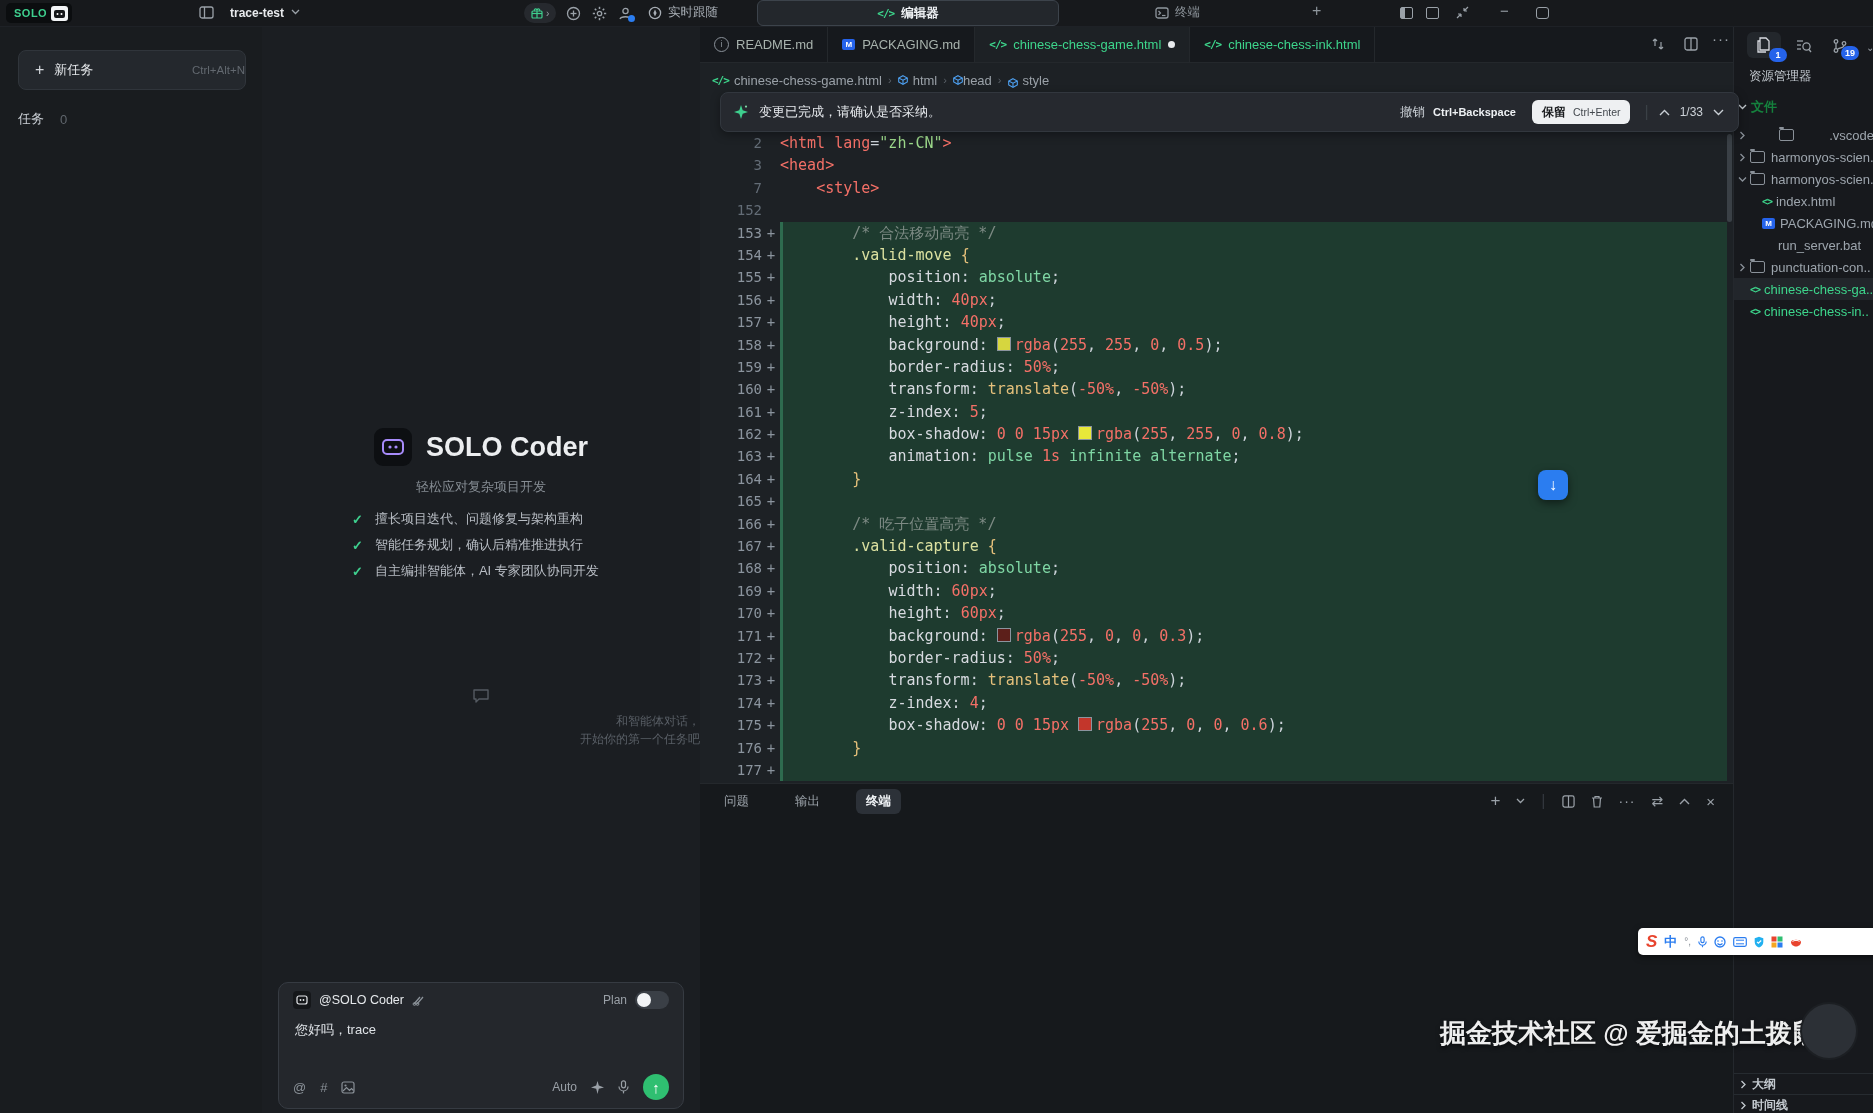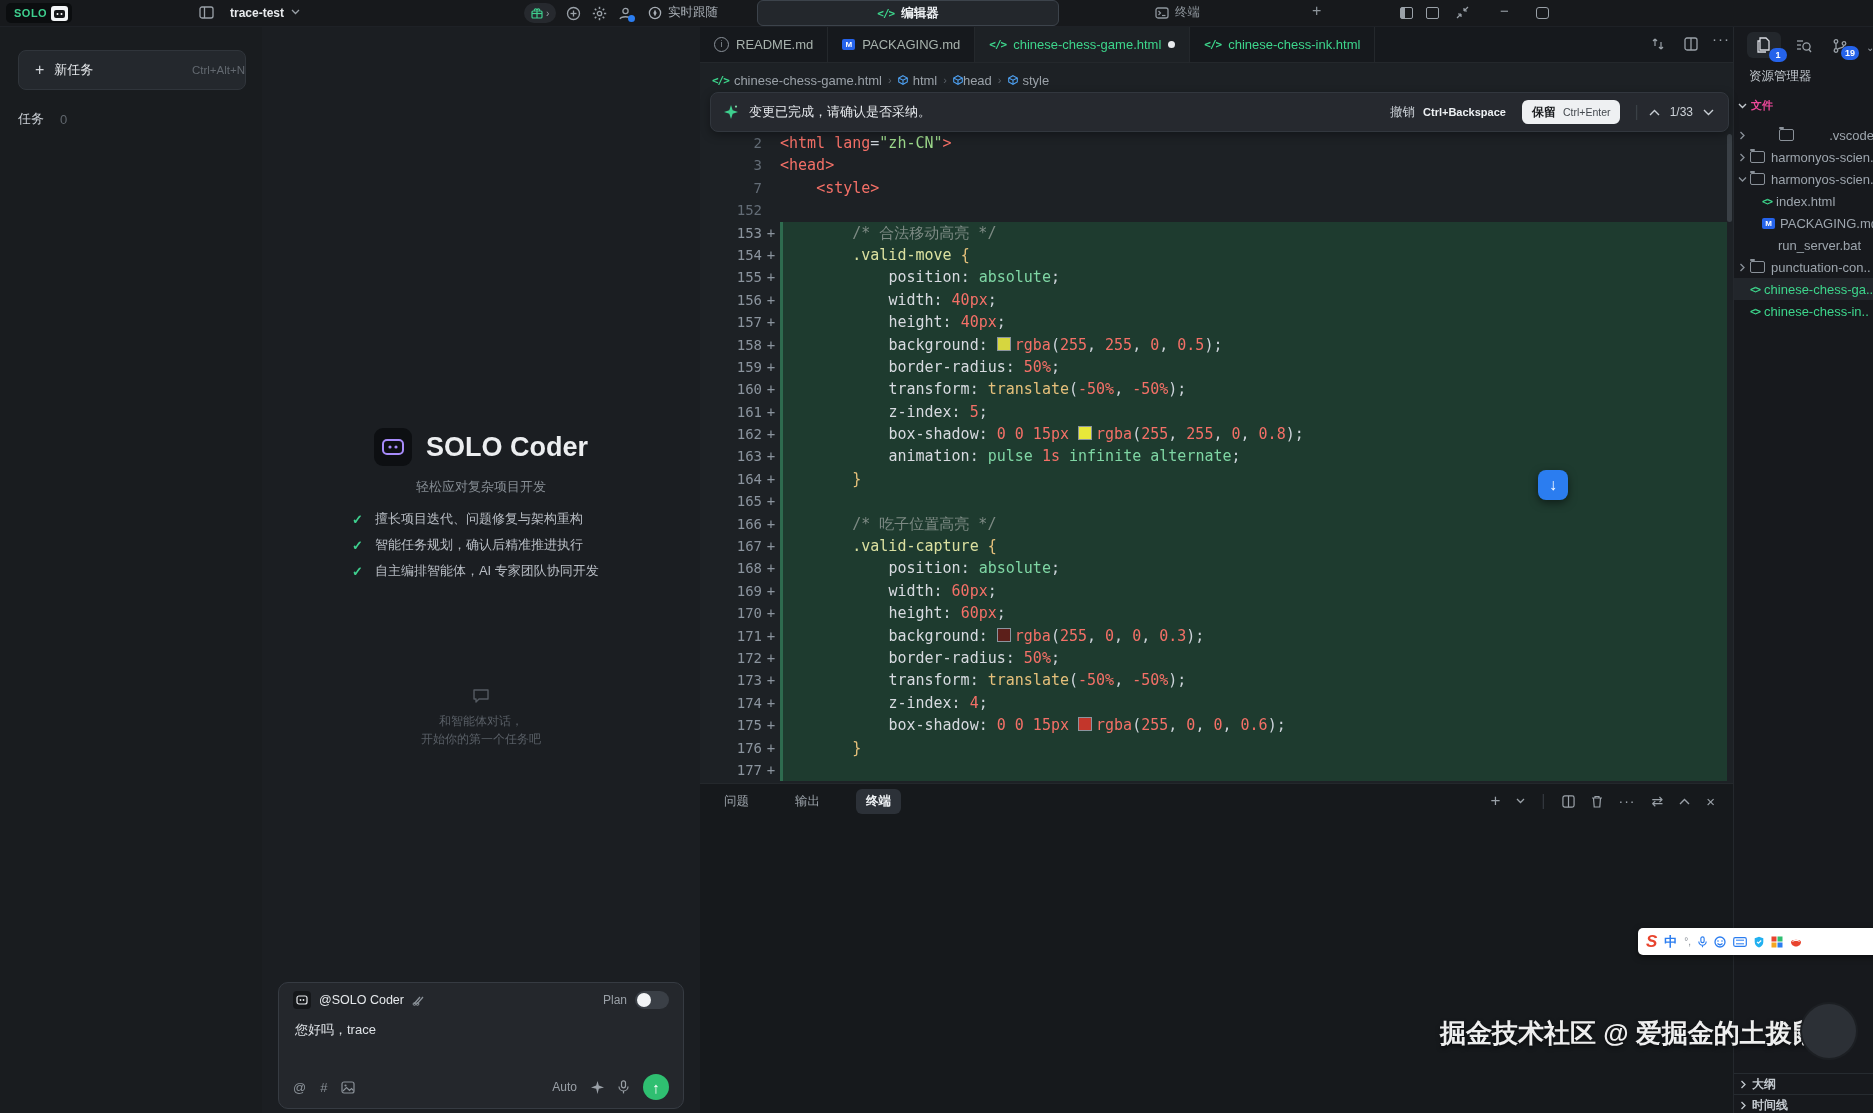--- a/index.html
+++ b/index.html
@@ -37,21 +37,21 @@
   #editor{left:700px;top:26px;width:1033px;height:1087px;background:#1d2125;}
   #filetabs{left:0;top:0;width:1033px;height:36px;background:#16191d;border-bottom:1px solid #24282c;display:flex;}
   .ftab{height:36px;display:flex;align-items:center;gap:7px;padding:0 14px;font-size:13px;color:#a8b3ad;border-right:1px solid #24282c;white-space:nowrap;}
   .ftab.active{background:#1d2125;color:#3dd68c;}
   .ftab.green{color:#3dd68c;}
   .dot{width:7px;height:7px;border-radius:50%;background:#e8eaed;}
   .codeglyph{font-family:"DejaVu Sans Mono",monospace;font-weight:bold;font-size:11px;color:#3dd68c;letter-spacing:-1px;}
   #crumbs{left:12px;top:42px;height:24px;display:flex;align-items:center;gap:6px;font-size:13px;color:#9aa1a8;}
   .crumb-sep{color:#5a6168;font-size:11px;}
   
-  #banner{left:10px;top:66px;width:1017px;height:38px;background:#26292f;border:1px solid #32373e;border-radius:8px;box-shadow:0 3px 10px rgba(0,0,0,.35);display:flex;align-items:center;z-index:20;}
+  #banner{left:20px;top:66px;width:1017px;height:38px;background:#26292f;border:1px solid #32373e;border-radius:8px;box-shadow:0 3px 10px rgba(0,0,0,.35);display:flex;align-items:center;z-index:20;}
   .keepbtn{height:24px;background:#eef0f2;border-radius:6px;display:flex;align-items:center;gap:7px;padding:0 10px;}
   
   #code{left:0;top:106px;width:1033px;}
   .cl{display:flex;height:22.4px;line-height:22.4px;font-family:"DejaVu Sans Mono",monospace;font-size:15px;}
   .gut{width:80px;display:flex;flex:none;}
   .gnum{flex:1;text-align:right;color:#636c76;font-size:14px;}
   .gplus{width:18px;text-align:center;color:#8b949e;font-size:14px;}
   .cl.add .gnum{color:#8b949e;}
   .cbody{width:947px;flex:none;white-space:pre;color:#cdd3da;overflow:hidden;}
   .cl.add .cbody{background:#1e3b2f;box-shadow:inset 3px 0 0 #2e6b4f;}
@@ -222,21 +222,21 @@
       </div>
       <div class="feature">
         <span class="check">✓</span>
         <span>智能任务规划，确认后精准推进执行</span>
       </div>
       <div class="feature">
         <span class="check">✓</span>
         <span>自主编排智能体，AI 专家团队协同开发</span>
       </div>
     </div>
-  <div class="abs" style="left:0;top:662px;width:438px;text-align:center">
+  <div class="abs" style="left:0;top:662px;width:438px;text-align:right">
     <svg width="18" height="16" viewBox="0 0 18 16" style="margin:0 auto 8px">
         <path d="M2 2h14v9H7l-3 3v-3H2z" fill="none" stroke="#545a61" stroke-width="1.4" stroke-linejoin="round"></path>
       </svg>
     <div style="font-size:12px;color:#595f66;line-height:18px">
       <div>和智能体对话，</div>
       <div>开始你的第一个任务吧</div>
     </div>
   </div>
 
   <div id="chatbox" class="abs">
@@ -339,21 +339,21 @@
       </div>
       <span class="crumb-sep">›</span>
       <div class="row" style="">
         <svg width="10" height="10" viewBox="0 0 10 10">
           <path d="M5 0.7L9.3 3v4L5 9.3.7 7V3z" fill="none" stroke="#4d9fef" stroke-width="1.1"></path>
           <path d="M.7 3L5 5.2 9.3 3M5 5.2v4" fill="none" stroke="#4d9fef" stroke-width="1.1"></path>
         </svg>
         <span>head</span>
       </div>
       <span class="crumb-sep">›</span>
-      <div class="row" style="gap: 5px;">
+      <div class="row" style="gap: 5px; align-items: flex-end;">
         <svg width="10" height="10" viewBox="0 0 10 10">
           <path d="M5 0.7L9.3 3v4L5 9.3.7 7V3z" fill="none" stroke="#4d9fef" stroke-width="1.1"></path>
           <path d="M.7 3L5 5.2 9.3 3M5 5.2v4" fill="none" stroke="#4d9fef" stroke-width="1.1"></path>
         </svg>
         <span>style</span>
       </div>
     </div>
 
   <div id="banner" class="abs">
     <span style="margin-left:12px">
@@ -655,21 +655,21 @@
       </svg>
     <span class="badge" style="left:9px;top:8px">19</span>
   </span>
   <span class="abs" style="left:132px;top:16px;color:#9aa1a8;font-size:10px">⌄</span>
 
   <div class="abs xtitle" style="left:15px;top:42px">资源管理器</div>
   <div class="abs row" style="left:4px;top:72px;gap:4px">
     <svg width="9" height="6" viewBox="0 0 9 6">
         <path d="M1 1l3.5 3.5L8 1" stroke="#c3c9cf" stroke-width="1.4" fill="none"></path>
       </svg>
-    <span style="font-size:11px;font-weight:bold;color:#ec4899">文件</span>
+    <span style="font-size:13px;font-weight:bold;color:#15803d">文件</span>
   </div>
   <div class="abs" style="left:0;top:98px;width:140px" id="tree">
       <div class="trow" style="padding-left: 4px; justify-content: space-between;">
         <svg style="flex:none;margin-right:1px" width="9" height="9" viewBox="0 0 9 9">
           <path d="M2.5 1l3.5 3.5L2.5 8" stroke="#8a9199" stroke-width="1.3" fill="none"></path>
         </svg>
         <span class="folder-ic" style="margin:0 6px 0 2px"></span>
         <span class="nm">.vscode</span>
       </div>
       <div class="trow" style="padding-left: 4px;">

